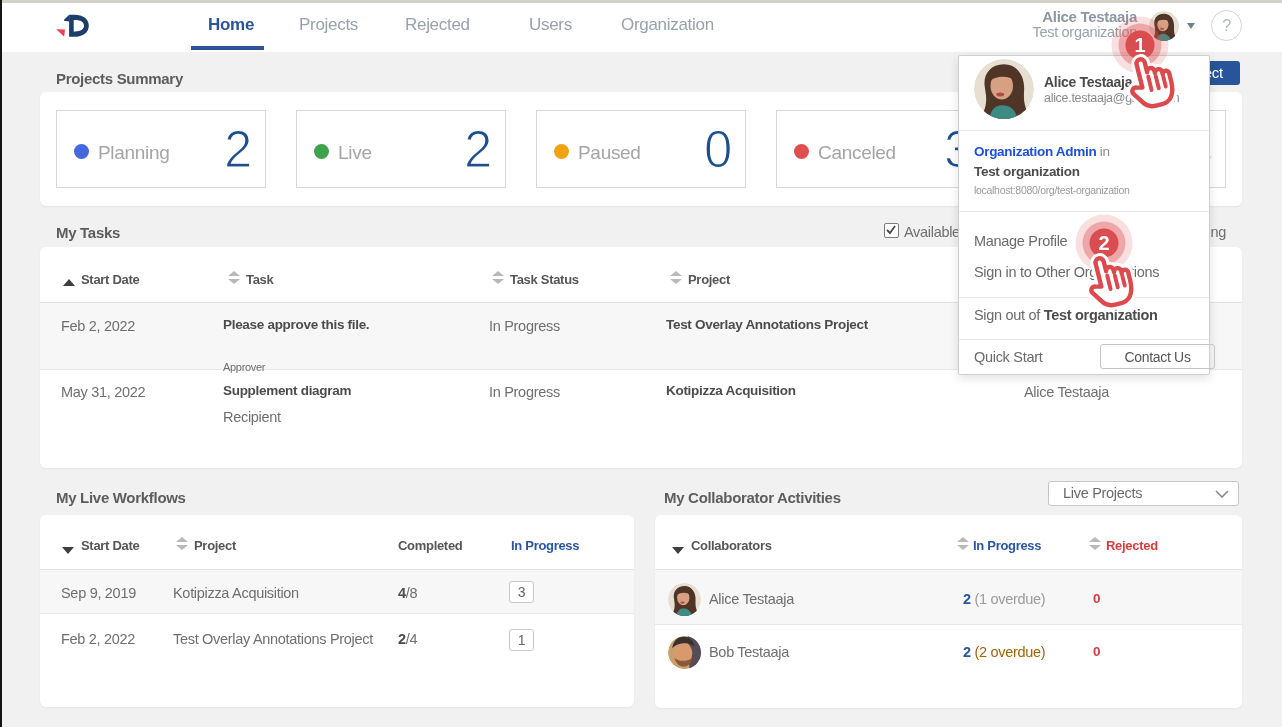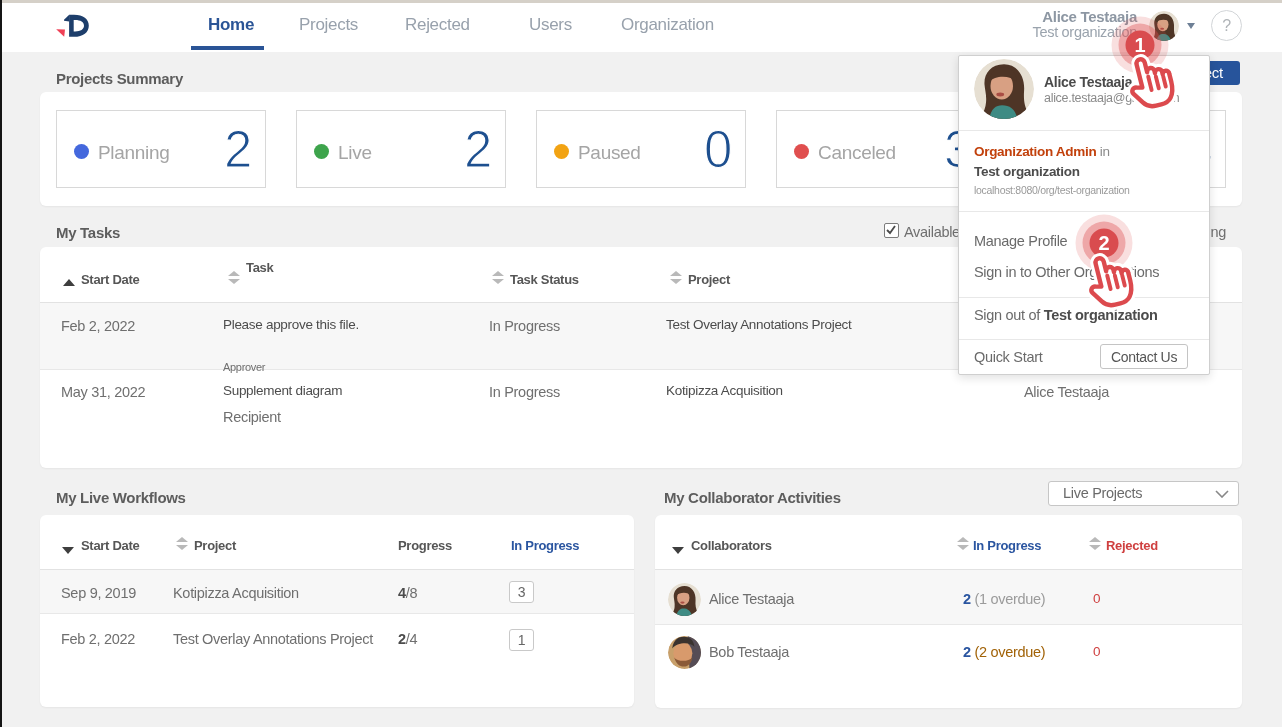--- a/index.html
+++ b/index.html
@@ -17,21 +17,21 @@
 .helpc{left:1211px;top:10px;width:31px;height:31px;border:1px solid #d2d5d8;border-radius:50%;color:#b0b4b8;font-size:16px;text-align:center;line-height:29px}
 .sectitle{font-size:15px;font-weight:700;color:#5d5d5d}
 .btn-new{left:1128px;top:61px;width:112px;height:24px;background:#27549b;border-radius:3px;color:#fff;font-size:15px;text-align:center;line-height:24px}
 .card{top:110px;width:210px;height:78px;background:#fff;border:1px solid #d8d8d8}
 .dot{position:absolute;left:17px;top:33px;width:15px;height:15px;border-radius:50%}
 .clabel{position:absolute;left:41px;top:31px;font-size:19px;color:#a5a5a5}
 .cnum{position:absolute;right:13px;top:13px;font-size:51px;font-weight:400;color:#1d4f8f;line-height:52px;-webkit-text-stroke:1.2px #fff}
 .panel{background:#fff;border-radius:6px;box-shadow:0 1px 2px rgba(0,0,0,0.05)}
 .th{font-size:13px;font-weight:700;color:#565656}
 .td{font-size:14.5px;color:#6f6f6f}
-.tdb{font-size:13.5px;font-weight:400;color:#4c4c4c}
+.tdb{font-size:13.5px;font-weight:700;color:#4c4c4c}
 .shade{background:#f7f7f7}
 .divid{height:1px;background:#e8e8e8}
 .sorts{width:13px;height:13px}
 .sorts i{position:absolute;left:0;width:0;height:0;border-left:6.5px solid transparent;border-right:6.5px solid transparent}
 .sorts .up{top:0;border-bottom:5.5px solid #b9b9b9}
 .sorts .dn{bottom:0;border-top:5.5px solid #b9b9b9}
 .tri-up{display:inline-block;width:0;height:0;border-left:6px solid transparent;border-right:6px solid transparent;border-bottom:7px solid #3e3e3e}
 .tri-dn{display:inline-block;width:0;height:0;border-left:6px solid transparent;border-right:6px solid transparent;border-top:7px solid #3e3e3e}
 .badge{width:25px;height:22px;border:1px solid #c9c9c9;border-radius:3px;background:#fff;color:#666;font-size:14px;text-align:center;line-height:21px}
 .blue{color:#2a55a0}
@@ -103,21 +103,21 @@
 <div class="abs td" style="left:904px;top:224px;font-size:14.5px">Available tasks</div>
 <div class="abs td" style="left:1106px;top:224px;width:120px;text-align:right;font-size:14.5px">Waiting</div>
 <div class="abs panel" style="left:40px;top:247px;width:1202px;height:221px"></div>
 
 <div class="abs" style="left:63px;top:272px"><span class="tri-up" style="border-left-width:6px;border-right-width:6px"></span></div>
 <div class="abs th" style="left:81px;top:272px">Start Date</div>
 <div class="abs sorts" style="left:228px;top:271px">
     <i class="up"></i>
     <i class="dn"></i>
   </div>
-<div class="abs th" style="left:246px;top:260px">Task</div>
+<div class="abs th" style="left:246px;top:272px">Task</div>
 <div class="abs sorts" style="left:492px;top:271px">
     <i class="up"></i>
     <i class="dn"></i>
   </div>
 <div class="abs th" style="left:510px;top:272px">Task Status</div>
 <div class="abs sorts" style="left:670px;top:271px">
     <i class="up"></i>
     <i class="dn"></i>
   </div>
 <div class="abs th" style="left:688px;top:272px">Project</div>
@@ -140,21 +140,21 @@
 
 <div class="abs sectitle" style="left:56px;top:489px">My Live Workflows</div>
 <div class="abs panel" style="left:40px;top:515px;width:594px;height:192px"></div>
 <div class="abs" style="left:62px;top:540px"><span class="tri-dn"></span></div>
 <div class="abs th" style="left:81px;top:538px">Start Date</div>
 <div class="abs sorts" style="left:176px;top:537px">
     <i class="up"></i>
     <i class="dn"></i>
   </div>
 <div class="abs th" style="left:194px;top:538px">Project</div>
-<div class="abs th" style="left:398px;top:538px">Progress</div>
+<div class="abs th" style="left:398px;top:538px">Completed</div>
 <div class="abs th blue" style="left:511px;top:538px">In Progress</div>
 <div class="abs divid" style="left:40px;top:569px;width:594px;background:#e2e2e2"></div>
 <div class="abs shade" style="left:40px;top:570px;width:594px;height:43px"></div>
 <div class="abs divid" style="left:40px;top:613px;width:594px"></div>
 <div class="abs td" style="left:61px;top:585px">Sep 9, 2019</div>
 <div class="abs td" style="left:173px;top:585px">Kotipizza Acquisition</div>
 <div class="abs td" style="left:398px;top:585px"><b style="color:#4c4c4c">4</b>/8</div>
 <div class="abs badge" style="left:509px;top:581px">3</div>
 <div class="abs td" style="left:61px;top:631px">Feb 2, 2022</div>
 <div class="abs td" style="left:173px;top:631px">Test Overlay Annotations Project</div>
@@ -197,31 +197,31 @@
 <div class="abs td" style="left:963px;top:644px"><b class="blue">2</b> <span style="color:#a16207">(2 overdue)</span></div>
 <div class="abs tdb red" style="left:1093px;top:644px">0</div>
 
 <div class="abs ddp"></div>
 <div class="abs av" style="left:974px;top:59px;width:60px;height:60px;z-index:51"><svg width="60" height="60" viewBox="0 0 40 40">
       <use href="#alice"></use>
     </svg></div>
 <div class="abs" style="left:1044px;top:74px;font-size:14px;font-weight:700;color:#4a4a4a;z-index:51">Alice Testaaja</div>
 <div class="abs" style="left:1044px;top:91px;font-size:12.5px;color:#8a8a8a;z-index:51">alice.testaaja@gmail.com</div>
 <div class="abs divid" style="left:959px;top:130px;width:250px;z-index:51"></div>
-<div class="abs" style="left:974px;top:144px;font-size:13.5px;color:#8a8a8a;z-index:51"><b style="color:#c2410c">Organization Admin</b> in</div>
+<div class="abs" style="left:974px;top:144px;font-size:13.5px;color:#8a8a8a;z-index:51"><b style="color:#1d4ed8">Organization Admin</b> in</div>
 <div class="abs" style="left:974px;top:164px;font-size:13.5px;font-weight:700;color:#4c4c4c;z-index:51">Test organization</div>
 <div class="abs" style="left:974px;top:184px;font-size:10.5px;color:#9a9a9a;z-index:51">localhost:8080/org/test-organization</div>
 <div class="abs divid" style="left:959px;top:211px;width:250px;z-index:51"></div>
 <div class="abs ddtext" style="left:974px;top:233px;z-index:51">Manage Profile</div>
 <div class="abs ddtext" style="left:974px;top:264px;z-index:51">Sign in to Other Organizations</div>
 <div class="abs divid" style="left:959px;top:297px;width:250px;z-index:51"></div>
 <div class="abs ddtext" style="left:974px;top:307px;z-index:51">Sign out of <b style="color:#4c4c4c">Test organization</b></div>
 <div class="abs divid" style="left:959px;top:339px;width:250px;z-index:51"></div>
 <div class="abs ddtext" style="left:974px;top:349px;z-index:51">Quick Start</div>
-<div class="abs" style="left:1100px;top:344px;width:88px;height:25px;border:1px solid #c4c4c4;border-radius:3px;font-size:14px;color:#555;text-align:center;line-height:24px;z-index:51">Contact Us</div>
+<div class="abs" style="left:1100px;top:344px;width:115px;height:25px;border:1px solid #c4c4c4;border-radius:3px;font-size:14px;color:#555;text-align:center;line-height:24px;z-index:51">Contact Us</div>
 
 <svg class="abs annot" style="left:1106px;top:11px" width="76" height="112" viewBox="0 0 76 112">
   <circle cx="34" cy="34" r="28.5" fill="#dd4b4f" opacity="0.18"></circle>
   <circle cx="34" cy="34" r="21.5" fill="#dd4b4f" opacity="0.38"></circle>
   <circle cx="34" cy="34" r="14.5" fill="#d94c4f"></circle>
   <text x="34" y="41" font-size="20" font-weight="bold" fill="#fff" text-anchor="middle" font-family="Liberation Sans,sans-serif">1</text>
   <g transform="translate(17,43) rotate(-14 23 26) scale(1.16)">
     <use href="#hand"></use>
   </g>
 </svg>

